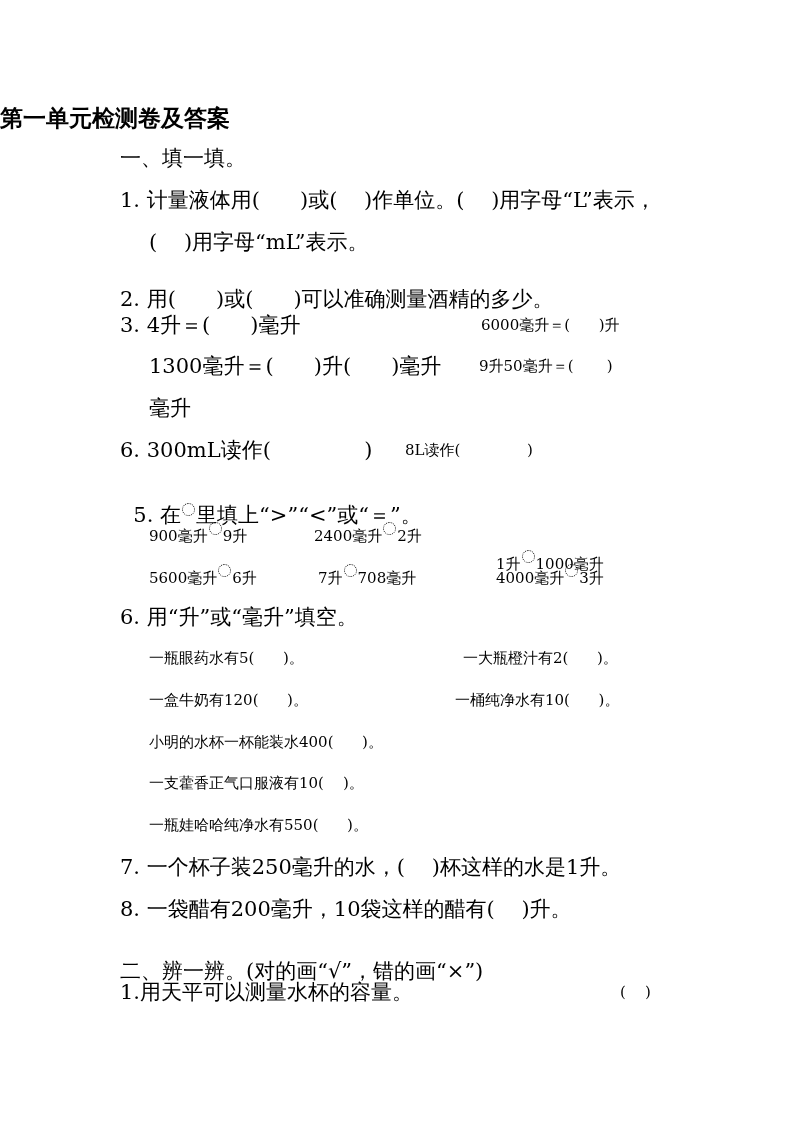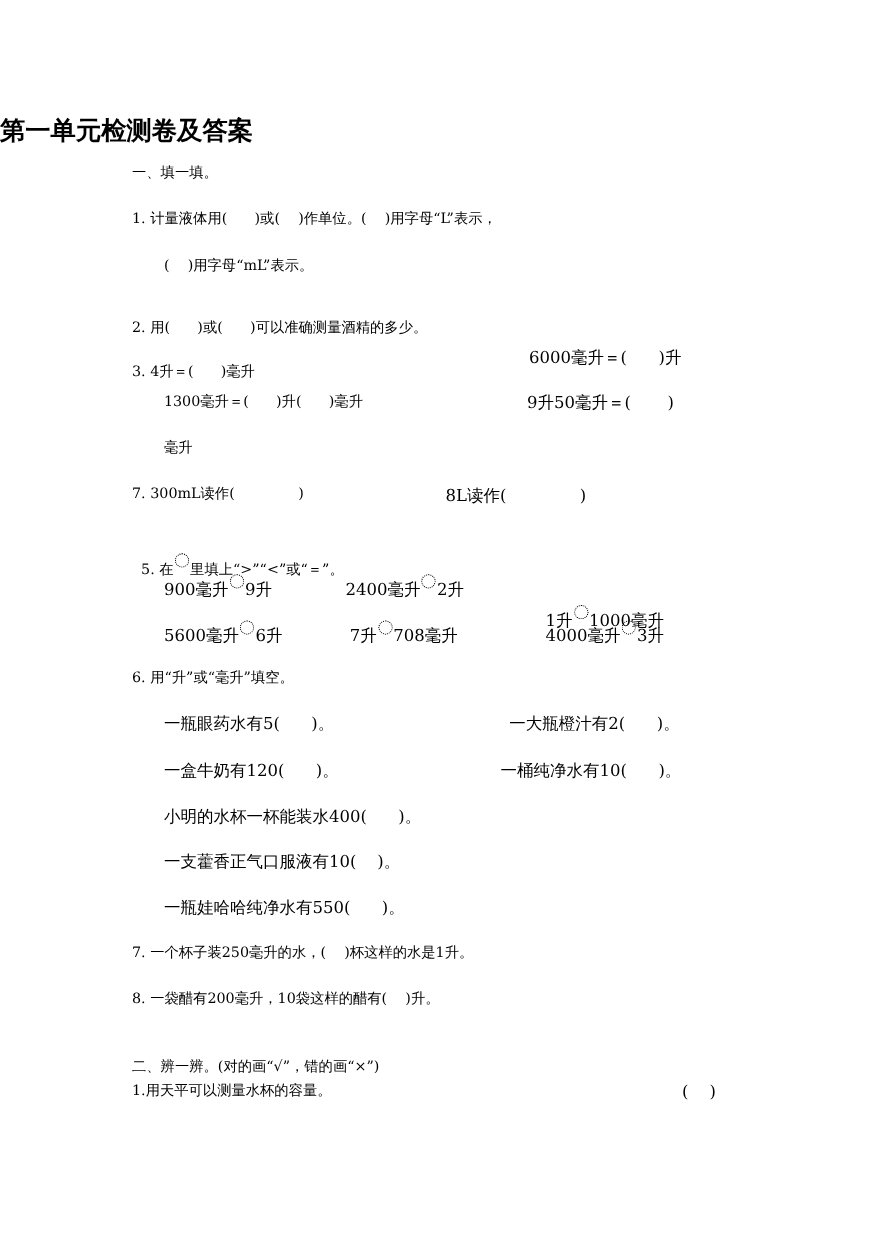--- a/index.html
+++ b/index.html
@@ -1,45 +1,45 @@
 <!DOCTYPE html>
 <html><head>
 <meta charset="utf-8">
 <style>
   html, body { margin: 0; padding: 0; background: #ffffff; }
   body { width: 793px; height: 1122px; position: relative; overflow: hidden;
          font-family: "DejaVu Serif", "Liberation Serif", serif; color: #000; }
   .title { position: absolute; top: 103px; left: 0; width: 793px; text-align: left;
            font-family: "DejaVu Sans", "Liberation Sans", sans-serif; font-weight: bold;
            font-size: 23px; letter-spacing: 0px; }
-  .line { position: absolute; left: 120px; font-size: 13px; white-space: pre; line-height: 22px; }
+  .line { position: absolute; left: 120px; font-size: 21px; white-space: pre; line-height: 22px; }
   .ind { left: 149px; }
   .seg { position: absolute; white-space: pre; font-size: 15px; line-height: 22px; }
   .circ { display: inline-block; width: 13px; height: 13px; border: 1px dotted #000;
           border-radius: 50%; vertical-align: 6px; margin: 0 1px; box-sizing: border-box; }
 </style>
 </head>
 <body>
 
 <div class="title">第一单元检测卷及答案</div>
 
 <div class="line" style="top:147px">一、填一填。</div>
 
 <div class="line" style="top:189px">1. 计量液体用(      )或(    )作单位。(    )用字母“L”表示，</div>
 <div class="line ind" style="top:231px">(    )用字母“mL”表示。</div>
 
 <div class="line" style="top:288px">2. 用(      )或(      )可以准确测量酒精的多少。</div>
 
-<div class="line" style="top:328px">3. 4升＝(      )毫升</div>
+<div class="line" style="top:314px">3. 4升＝(      )毫升</div>
 <div class="seg" style="top:314px; left:481px">6000毫升＝(      )升</div>
 <div class="line ind" style="top:355px">1300毫升＝(      )升(      )毫升</div>
 <div class="seg" style="top:355px; left:479px">9升50毫升＝(       )</div>
 <div class="line ind" style="top:397px">毫升</div>
 
-<div class="line" style="top:439px">7. 300mL读作(              )</div>
+<div class="line" style="top:439px">6. 300mL读作(              )</div>
 <div class="seg" style="top:439px; left:405px">8L读作(              )</div>
 
 <div class="line" style="top:481px">
   <span>5. 在</span><span class="circ"></span><span>里填上“&gt;”“&lt;”或“＝”。</span>
 </div>
 
 <div class="seg" style="top:522px; left:149px"><span>900毫升</span><span class="circ"></span><span>9升</span></div>
 <div class="seg" style="top:522px; left:314px"><span>2400毫升</span><span class="circ"></span><span>2升</span></div>
 <div class="seg" style="top:550px; left:496px"><span>1升</span><span class="circ"></span><span>1000毫升</span></div>
 

